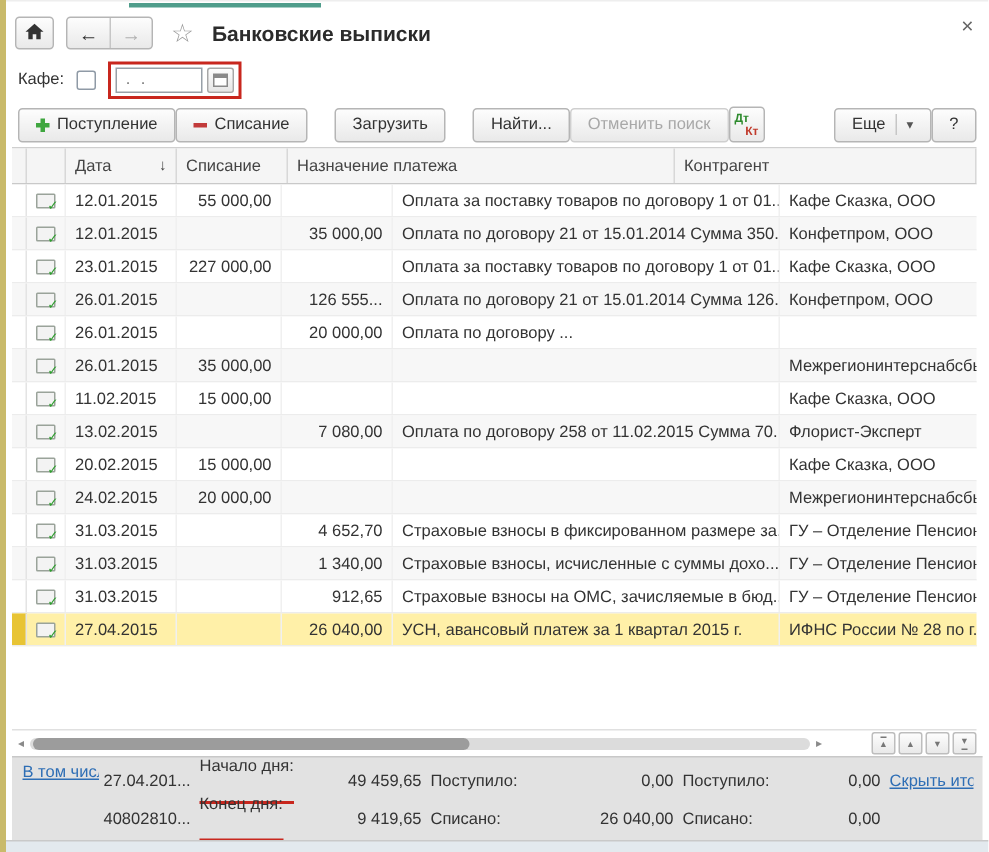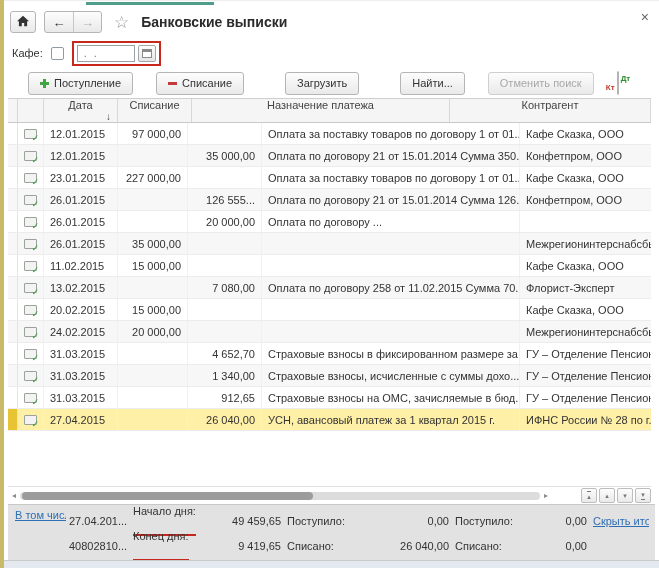--- a/index.html
+++ b/index.html
@@ -31,21 +31,21 @@
   
   .filter-row{height:30px;display:flex;align-items:center;padding-left:8px;}
   .checkbox{width:13px;height:13px;border:1px solid #8f9aa6;border-radius:2px;background:#fff;margin-left:8px;cursor:pointer;}
   .red-box{margin-left:8px;border:2px solid var(--annotation);padding:2px 3px;display:flex;align-items:center;gap:3px;}
   .date-input{width:58px;height:17px;border:1px solid #98a0a8;font-size:11px;color:#777;padding-left:6px;letter-spacing:2px;font-family:inherit;}
   .cal-btn{width:18px;height:17px;display:flex;align-items:center;justify-content:center;
     background:linear-gradient(#fdfdfd,#e6e6e6);border:1px solid #a7a7a7;border-radius:2px;cursor:pointer;}
   .cal-icon{width:10px;height:9px;border:1px solid #8a8a8a;border-top:3px solid #8a8a8a;background:#fff;}
 
   
-  .toolbar{height:30px;display:flex;align-items:center;padding:0 24px;gap:23px;}
+  .toolbar{height:30px;display:flex;align-items:center;padding:0 8px;gap:0;}
   .btn{height:23px;padding:0 11px;display:inline-flex;align-items:center;gap:5px;font-size:11px;color:#333;
     background:linear-gradient(#fdfdfd,#e9e9e9);border:1px solid #b5b5b5;border-radius:3px;cursor:pointer;white-space:nowrap;}
   .btn.disabled{color:#a8a8a8;border-color:#cfcfcf;cursor:default;}
   .btn.gap-l{margin-left:18px;justify-content:center;}
   .icon-plus{width:9px;height:9px;background:
     linear-gradient(#3fa63f,#3fa63f) center/9px 3px no-repeat,
     linear-gradient(#3fa63f,#3fa63f) center/3px 9px no-repeat;}
   .icon-minus{width:9px;height:3px;background:#c23b3b;}
   .dtkt-btn{width:24px;height:24px;position:relative;background:linear-gradient(#fdfdfd,#e9e9e9);
     border:1px solid #b5b5b5;border-radius:3px;cursor:pointer;font-size:8px;font-weight:bold;}
@@ -56,21 +56,21 @@
 
   
   .grid{margin:0 8px 0 4px;border-top:1px solid #cfcfcf;}
   .g-row{display:flex;height:22px;align-items:center;border-bottom:1px solid #ececec;cursor:pointer;background:#fff;}
   .g-row.alt{background:#f7f7f7;}
   .g-row.selected{background:var(--selected-row);}
   .g-row.selected .c-marker{background:var(--selected-marker);}
   .g-head{display:flex;height:24px;align-items:center;background:#f5f5f5;border-bottom:1px solid #c9c9c9;cursor:default;}
   .g-head .cell{color:#444;}
   .cell{height:100%;display:flex;align-items:center;padding:0 6px;overflow:hidden;white-space:nowrap;border-right:1px solid #f0f0f0;}
-  .g-head .cell{border-right:1px solid #d8d8d8;flex-direction:column;}
+  .g-head .cell{border-right:1px solid #d8d8d8;}
   .c-marker{width:10px;padding:0;border-right:1px solid #e4e4e4;}
   .c-icon{width:26px;justify-content:center;padding:0;}
   .c-date{width:74px;}
   .c-in{width:70px;justify-content:flex-end;text-align:right;}
   .c-out{width:74px;justify-content:flex-end;text-align:right;}
   .c-purp{width:258px;}
   .c-contr{flex:1;border-right:none;}
   .sort-arrow{margin-left:auto;font-size:10px;color:#444;}
   .doc-icon{position:relative;width:13px;height:10px;background:#f3f3f3;border:1px solid #9aa39a;border-radius:1px;}
   .doc-icon::after{content:"✓";position:absolute;right:-3px;bottom:-5px;color:#2f9e2f;font-size:9px;font-weight:bold;}
@@ -191,21 +191,21 @@
     </div>
 
     <div>
 
         <div class="g-row">
           <div class="cell c-marker"></div>
           <div class="cell c-icon">
             <span class="doc-icon"></span>
           </div>
           <div class="cell c-date">12.01.2015</div>
-          <div class="cell c-in">97 000,00</div>
+          <div class="cell c-in">55 000,00</div>
           <div class="cell c-out"></div>
           <div class="cell c-purp">Оплата за поставку товаров по договору 1 от 01...</div>
           <div class="cell c-contr">Кафе Сказка, ООО</div>
         </div>
 
         <div class="g-row alt">
           <div class="cell c-marker"></div>
           <div class="cell c-icon">
             <span class="doc-icon"></span>
           </div>

